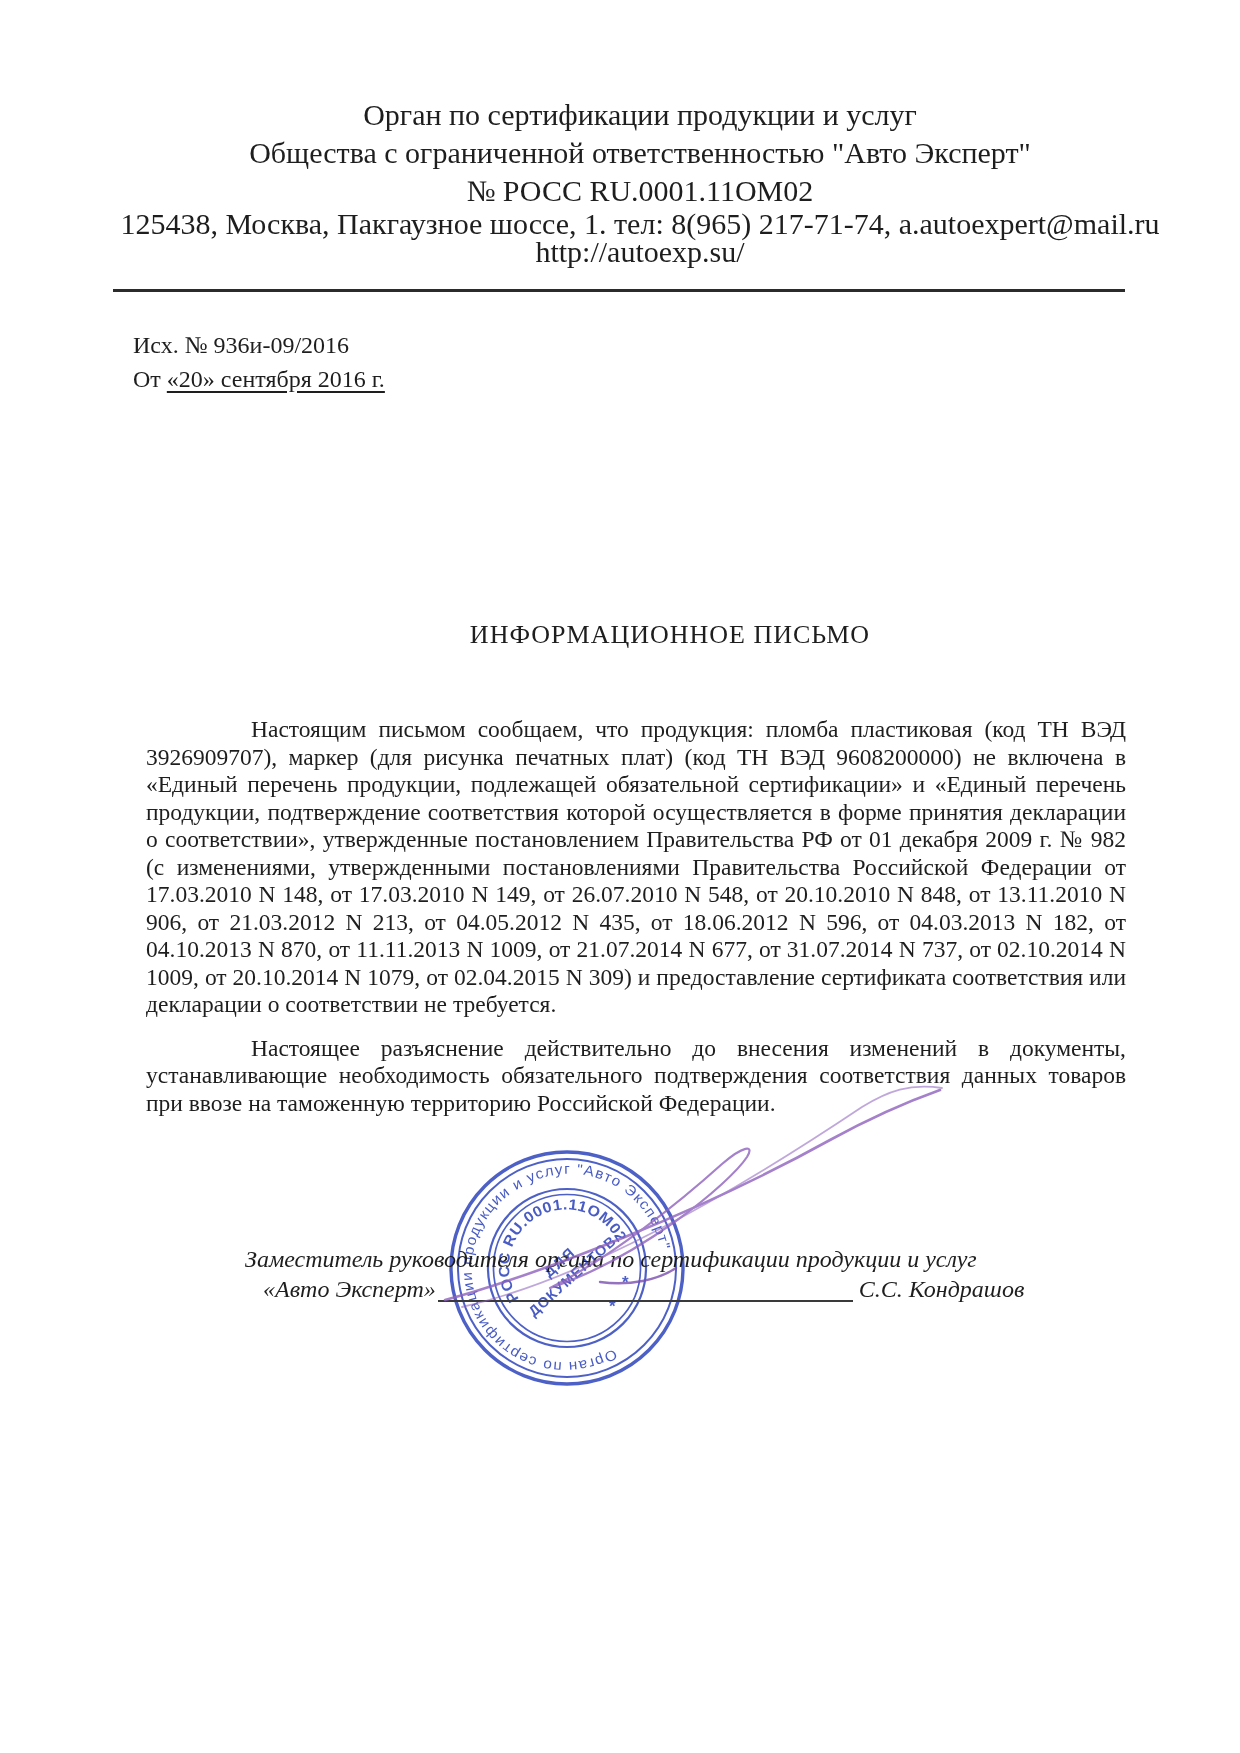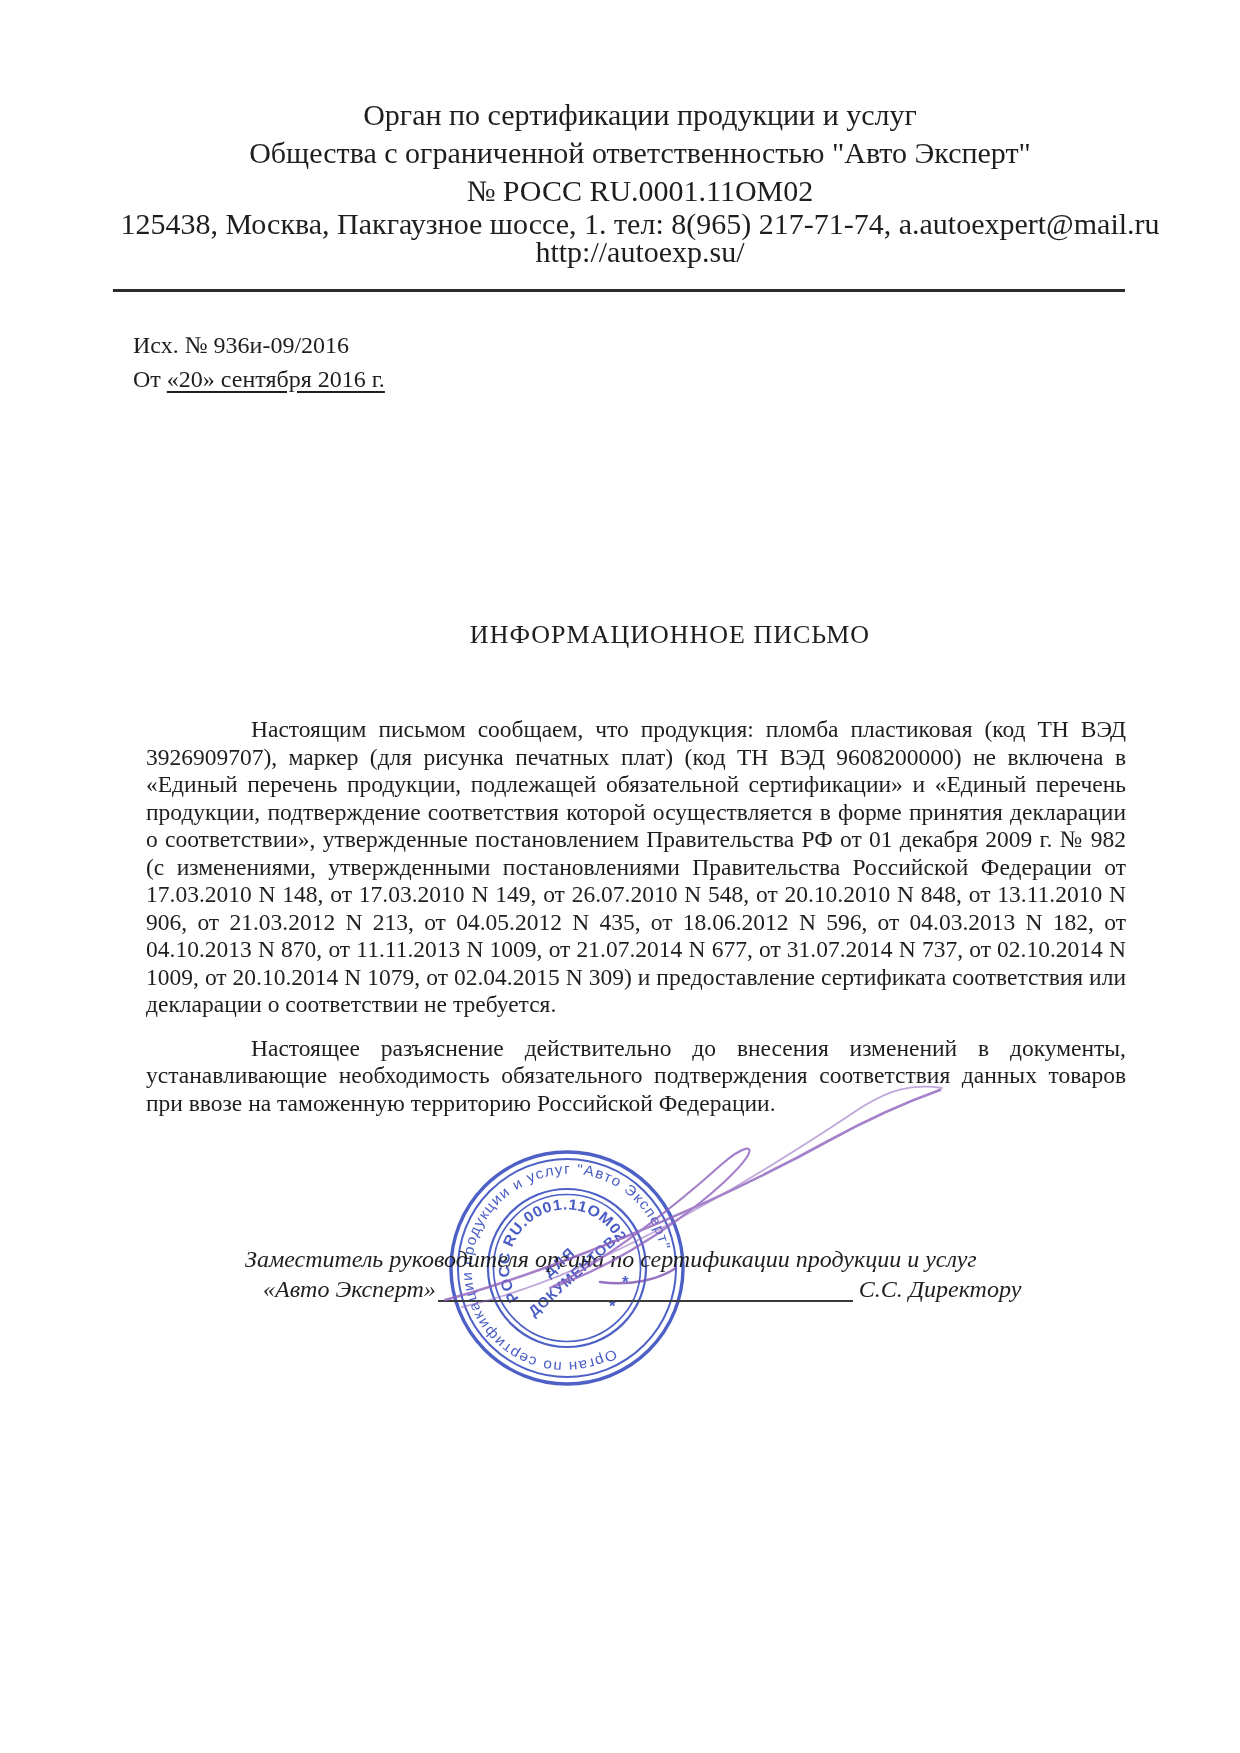--- a/index.html
+++ b/index.html
@@ -105,21 +105,21 @@
       <text class="stamp-text" x="150" y="146" text-anchor="middle" font-size="14.5" font-weight="bold" letter-spacing="2" fill="#3a4fc0" opacity="0.92">ДЛЯ</text>
       <text class="stamp-text" x="150" y="165" text-anchor="middle" font-size="14.5" font-weight="bold" letter-spacing="1" fill="#3a4fc0" opacity="0.92">ДОКУМЕНТОВ</text>
     </g>
   </svg>
 
   <div class="sig">
     <div>Заместитель руководителя органа по сертификации продукции и услуг</div>
     <div class="sig-row">
       <span>«Авто Эксперт»</span>
       <span class="sig-line"></span>
-      <span>С.С. Директору</span>
+      <span>С.С. Кондрашов</span>
     </div>
   </div>
 
   <svg class="scrawl-svg" width="570" height="290" viewBox="0 0 570 290">
     <g fill="none" stroke="#8e62bd" stroke-linecap="round" opacity="0.8">
       <path d="M45,250 C140,224 300,162 430,90 C472,67 512,50 540,40" stroke-width="2.6"></path>
       <path d="M62,257 C180,230 320,152 462,57 C488,41 510,33 542,38" stroke-width="1.8" opacity="0.7"></path>
       <path d="M150,238 C240,208 330,133 347,107 C355,94 343,96 322,114 C282,150 212,207 150,238" stroke-width="2.2"></path>
       <path d="M200,232 C230,236 258,230 276,218" stroke-width="2.4" stroke="#7a4fb0"></path>
     </g>

